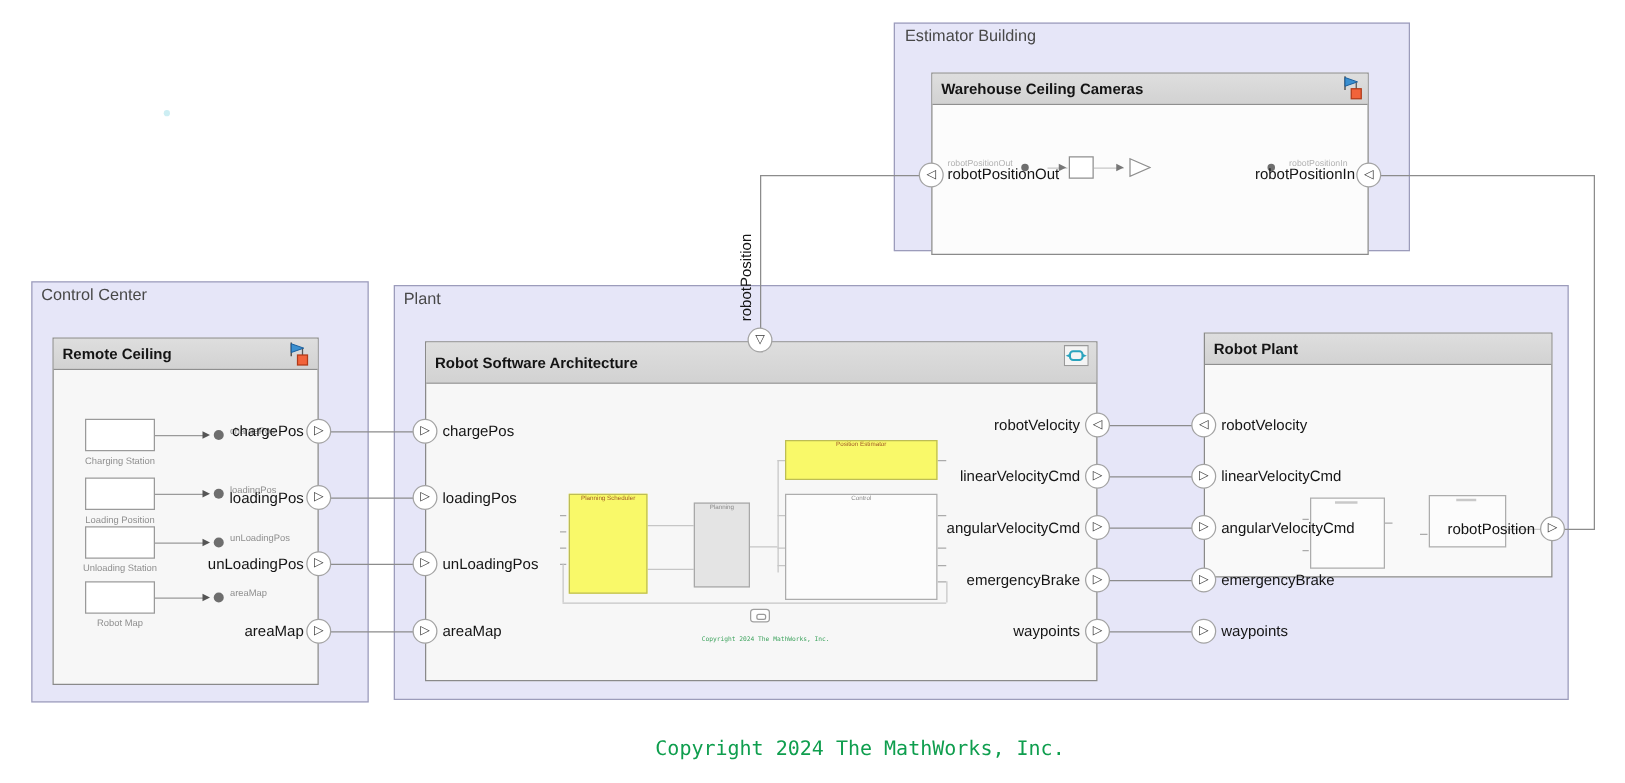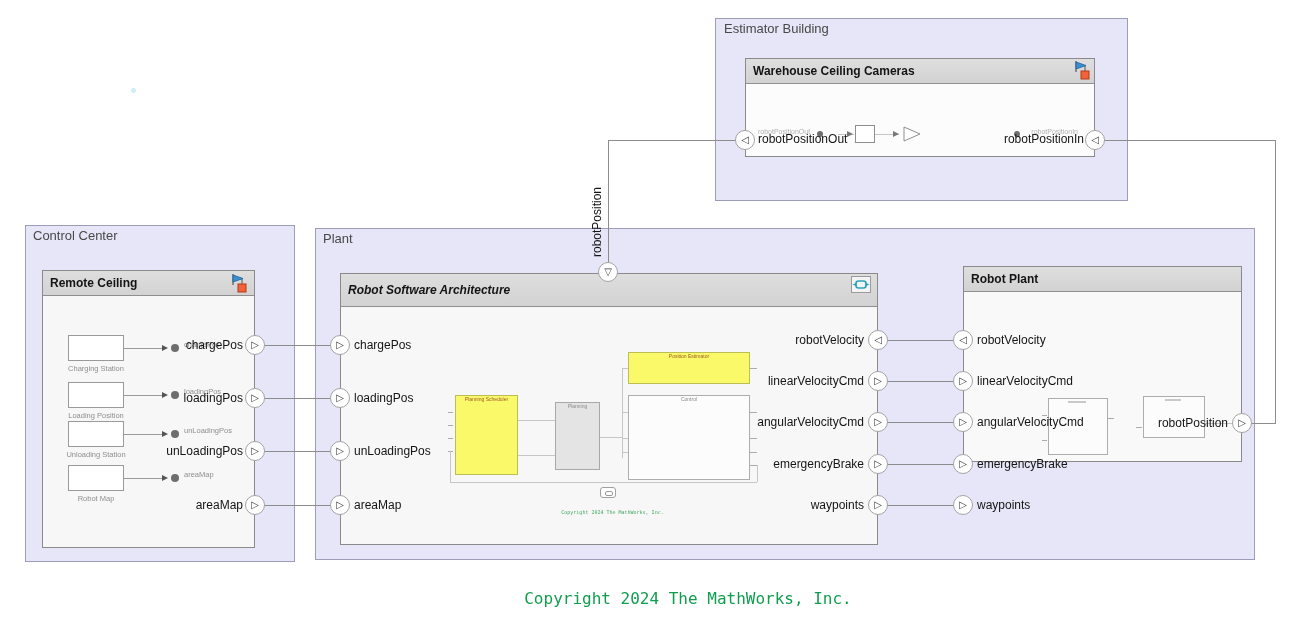--- a/index.html
+++ b/index.html
@@ -7,21 +7,21 @@
           font-family:"Liberation Sans",sans-serif;overflow:hidden;}
   .container{position:absolute;background:#e6e6f8;border:1px solid #9c9cbb;box-sizing:border-box;}
   .ctitle{position:absolute;font-size:13px;color:#484848;white-space:nowrap;z-index:3;}
   .block{position:absolute;border:1px solid #8a8a8a;background:#f7f7f7;box-sizing:border-box;z-index:2;}
   .bhead{position:absolute;left:0;top:0;right:0;height:25px;border-bottom:1px solid #8f8f8f;
          background:linear-gradient(#dedede,#d2d2d2);display:flex;align-items:center;
          padding:0 7px;font-weight:700;font-size:12px;color:#141414;box-sizing:border-box;}
   .bhead2{position:absolute;left:0;top:0;right:0;height:33px;border-bottom:1px solid #8f8f8f;
           background:linear-gradient(#dedede,#d2d2d2);display:flex;flex-direction:column;
           justify-content:center;padding:0 7px;box-sizing:border-box;}
-  .bt{font-weight:700;font-size:12px;color:#141414;line-height:13px;white-space:nowrap;font-style:italic;}
+  .bt{font-weight:700;font-size:12px;color:#141414;line-height:13px;white-space:nowrap;}
   .bs{font-weight:400;font-size:11px;color:#232323;line-height:13px;white-space:nowrap;}
   .h{position:absolute;height:1px;background:#8c8c8c;z-index:1;}
   .v{position:absolute;width:1px;background:#8c8c8c;z-index:1;}
   .fh{position:absolute;height:1px;background:#c6c6c6;z-index:2;}
   .fv{position:absolute;width:1px;background:#c6c6c6;z-index:2;}
   .tick{position:absolute;background:#ababab;z-index:2;}
   .port{position:absolute;width:20px;height:20px;border-radius:50%;background:#fff;
         border:1px solid #a3a3a3;box-sizing:border-box;display:flex;align-items:center;
         justify-content:center;font-size:10px;color:#3a3a3a;z-index:4;line-height:1;}
   .lbl{position:absolute;font-size:12px;color:#141414;line-height:16px;white-space:nowrap;z-index:5;}
@@ -81,21 +81,21 @@
   <div class="h" style="left:255px;top:398px;width:85px;"></div>
   <div class="h" style="left:255px;top:451px;width:85px;"></div>
   <div class="h" style="left:255px;top:505px;width:85px;"></div>
 
   <div class="h" style="left:878px;top:340px;width:85px;"></div>
   <div class="h" style="left:878px;top:381px;width:85px;"></div>
   <div class="h" style="left:878px;top:422px;width:85px;"></div>
   <div class="h" style="left:878px;top:464px;width:85px;"></div>
   <div class="h" style="left:878px;top:505px;width:85px;"></div>
 
-  <div class="block" style="left:745px;top:58px;width:350px;height:99px;background:#fcfcfc;">
+  <div class="block" style="left:745px;top:58px;width:350px;height:146px;background:#fcfcfc;">
     <div class="bhead">
       <span>Warehouse Ceiling Cameras</span>
     </div>
   </div>
   <div class="badge" style="left:1073px;top:60px;">
     <svg width="18" height="20" viewBox="0 0 18 20">
       <path d="M3 1 L3 12" stroke="#555" stroke-width="1.2" fill="none"></path>
       <path d="M3 2 L13 5.5 L3 9 Z" fill="#3a8fd0" stroke="#1a5f9e" stroke-width="0.8"></path>
       <path d="M12 6 L12 12" stroke="#555" stroke-width="1" fill="none"></path>
       <rect x="8" y="11" width="8" height="8" fill="#f2633a" stroke="#b03a18" stroke-width="1"></rect>

